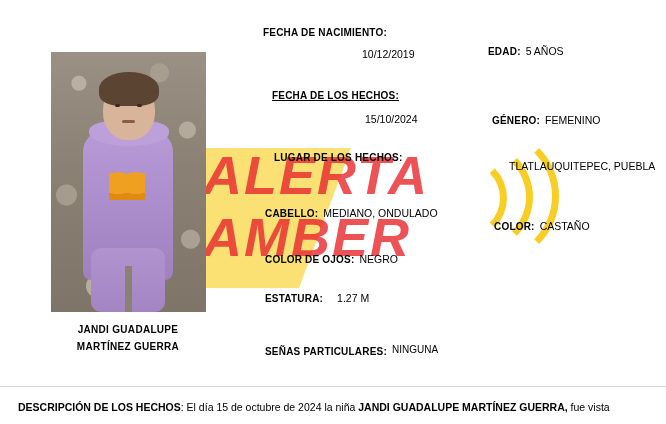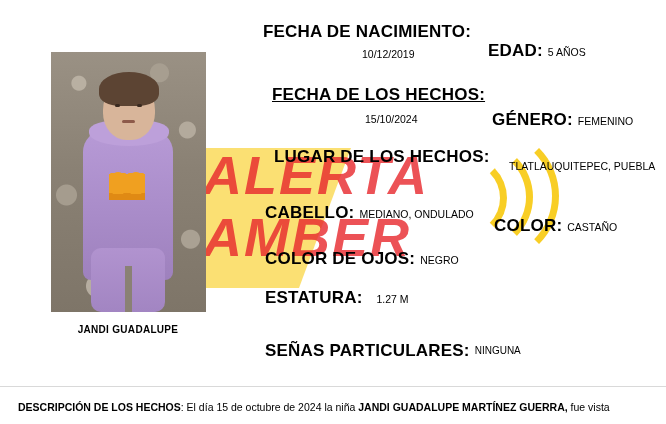--- a/index.html
+++ b/index.html
@@ -191,21 +191,21 @@
   #name-line2 { margin-top: 6px; }
 
   
   .field {
     position: absolute;
     z-index: 2;
     white-space: nowrap;
   }
   .flabel {
     font-weight: bold;
-    font-size: 17px;
+    font-size: 10px;
     letter-spacing: 0.2px;
   }
   .fvalue {
     font-size: 10.5px;
     margin-left: 5px;
   }
   .centered-value {
     position: absolute;
     z-index: 2;
     font-size: 10.5px;
@@ -255,20 +255,21 @@
     <div class="ph-legsgap"></div>
     <div class="ph-hood"></div>
     <div class="ph-head"></div>
     <div class="ph-hair"></div>
     <div class="ph-face-eye ph-eye-l"></div>
     <div class="ph-face-eye ph-eye-r"></div>
     <div class="ph-mouth"></div>
     <div class="ph-butterfly"></div>
   </div>
   <div id="name-line1">JANDI GUADALUPE</div>
+  <div id="name-line2">MARTÍNEZ GUERRA</div>
 </div>
 
 <div class="field" style="left:263px; top:22px;">
   <span class="flabel">FECHA DE NACIMIENTO:</span>
 </div>
 <div class="centered-value" style="left:319px; top:48px;">10/12/2019</div>
 
 <div class="field" style="left:488px; top:41px;">
   <span class="flabel">EDAD:</span><span class="fvalue">5 AÑOS</span>
 </div>

